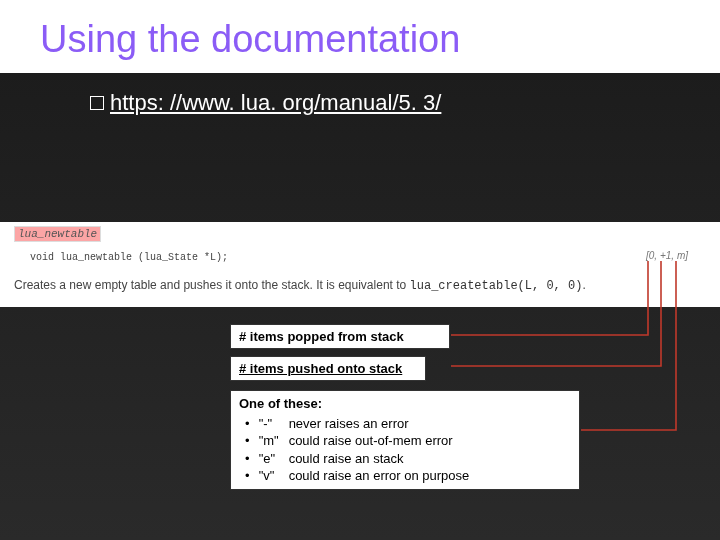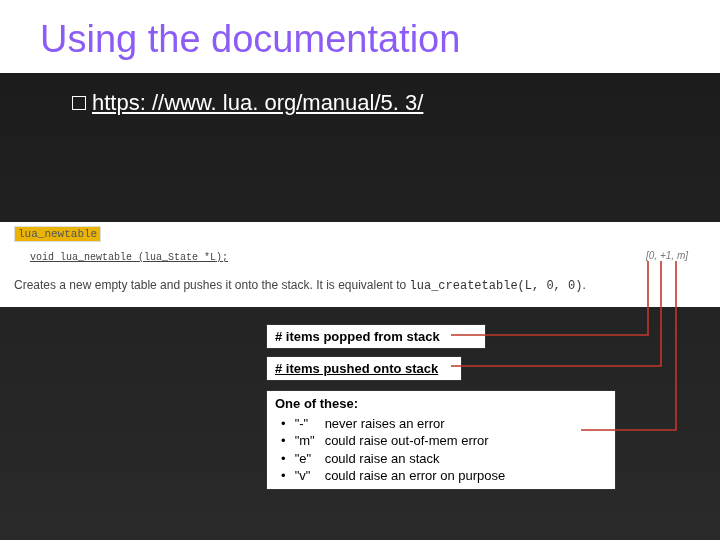--- a/index.html
+++ b/index.html
@@ -37,50 +37,50 @@
     width: 14px;
     height: 14px;
     border: 1.5px solid #fff;
     margin-right: 6px;
     position: relative;
     top: 0px;
   }
   .sub-bullet {
     font-size: 22px;
     color: #fff;
-    margin-left: 32px;
+    margin-left: 50px;
     margin-bottom: 2px;
   }
   .sub-bullet .lnk { text-decoration: underline; }
   .doc-strip {
     position: absolute;
     top: 222px;
     left: 0;
     width: 720px;
     height: 85px;
     background: #fff;
     color: #333;
   }
   .doc-fn {
     position: absolute;
     top: 4px; left: 14px;
     font-family: "Courier New", monospace;
     font-size: 11px;
     color: #555;
     border: 1px solid #ddd;
     padding: 1px 3px;
-    background: #eab308;
+    background: #fca5a5;
+    font-style: italic;
   }
   .doc-sig {
     position: absolute;
     top: 30px; left: 30px;
     font-family: "Courier New", monospace;
     font-size: 10px;
     color: #444;
-    text-decoration: underline;
   }
   .doc-desc {
     position: absolute;
     top: 56px; left: 14px;
     font-size: 12px;
     color: #444;
   }
   .doc-code { font-family: "Courier New", monospace; color:#333; }
   .doc-bracket {
     position: absolute;
@@ -92,21 +92,20 @@
   }
   .doc-bracket span { padding: 0 0px; }
   .callout {
     position: absolute;
     background: #fff;
     color: #000;
     border: 1px solid #333;
     font-size: 13px;
     font-weight: bold;
     padding: 4px 8px;
-    margin-left: 36px;
   }
   .callout-1 { top: 324px; left: 230px; width: 220px; }
   .callout-2 { top: 356px; left: 230px; width: 196px; text-decoration: underline; }
   .callout-3 { top: 390px; left: 230px; width: 350px; font-weight: normal; font-size: 13px; line-height: 1.35; }
   .callout-3 .hd { font-weight: bold; }
   .callout-3 ul { list-style: none; margin-top: 2px; }
   .callout-3 li { margin-left: 6px; }
   .callout-3 .dot { display:inline-block; width:10px; }
   .callout-3 .sym { display:inline-block; width:30px; }
 

